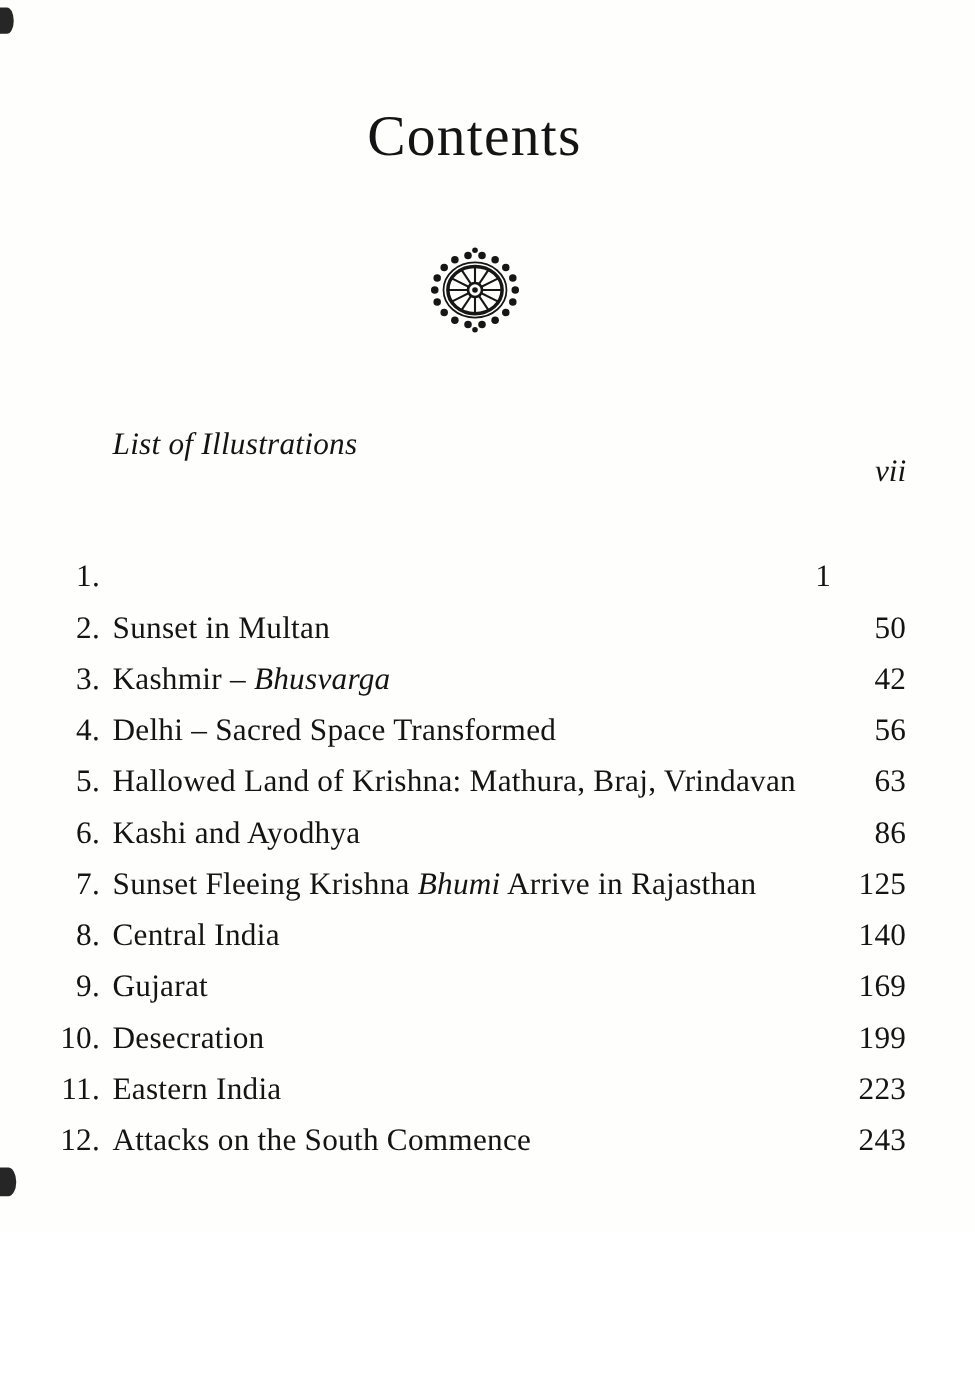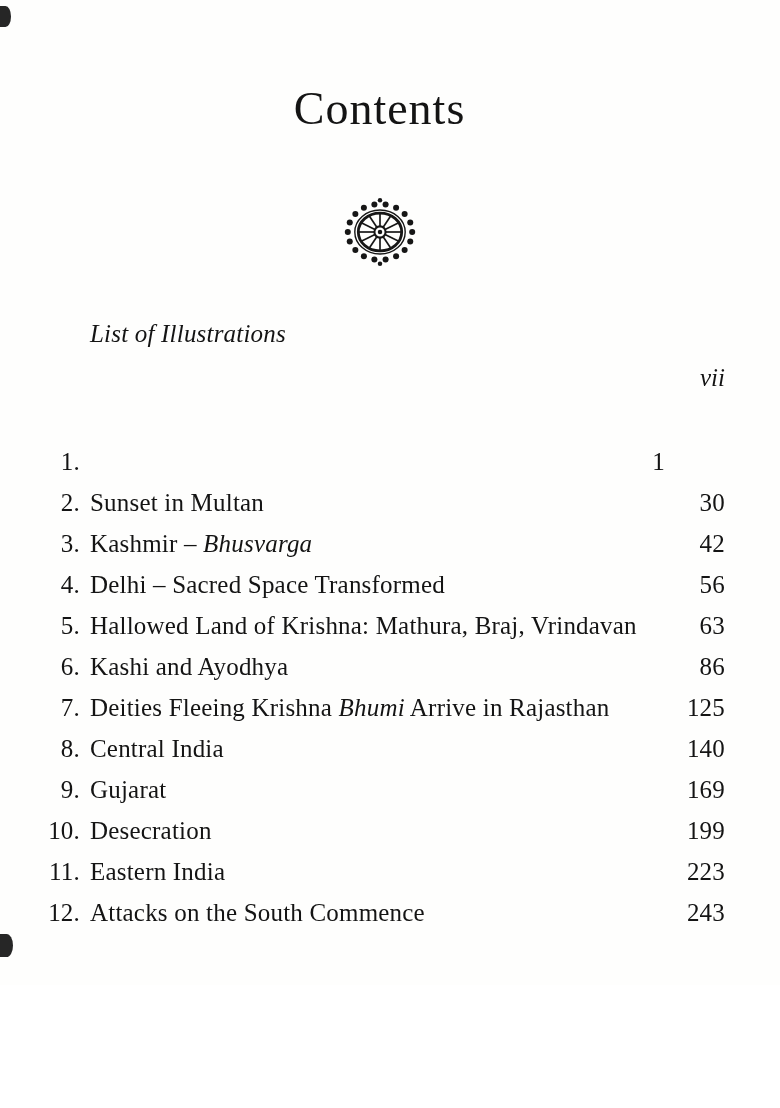--- a/index.html
+++ b/index.html
@@ -42,21 +42,21 @@
     display: flex;
     align-items: center;
     justify-content: center;
   }
   .ornament svg { width: 84px; height: 72px; display: block; }
 
   .front-matter {
     margin-top: 50px;
     display: flex;
     justify-content: space-between;
-    align-items: flex-start;
+    align-items: center;
     font-size: 25px;
     line-height: 31px;
   }
   .front-matter .fm-label {
     margin-left: 56px;
     font-style: italic;
     letter-spacing: 0.2px;
   }
   .front-matter .fm-page {
     font-style: italic;
@@ -144,21 +144,21 @@
 
   <div class="toc">
   <div class="toc-row">
     <span class="toc-num">1.</span>
     <span class="toc-page">1</span>
   </div>
 
   <div class="toc-row">
     <span class="toc-num">2.</span>
     <span class="toc-title"><span>Sunset in Multan</span></span>
-    <span class="toc-page">30</span>
+    <span class="toc-page">50</span>
   </div>
 
   <div class="toc-row">
     <span class="toc-num">3.</span>
     <span class="toc-title"><span>Kashmir – </span><em>Bhusvarga</em></span>
     <span class="toc-page">42</span>
   </div>
 
   <div class="toc-row">
     <span class="toc-num">4.</span>
@@ -173,21 +173,21 @@
   </div>
 
   <div class="toc-row">
     <span class="toc-num">6.</span>
     <span class="toc-title"><span>Kashi and Ayodhya</span></span>
     <span class="toc-page">86</span>
   </div>
 
   <div class="toc-row">
     <span class="toc-num">7.</span>
-    <span class="toc-title"><span>Deities Fleeing Krishna </span><em>Bhumi</em><span> Arrive in Rajasthan</span></span>
+    <span class="toc-title"><span>Sunset Fleeing Krishna </span><em>Bhumi</em><span> Arrive in Rajasthan</span></span>
     <span class="toc-page">125</span>
   </div>
 
   <div class="toc-row">
     <span class="toc-num">8.</span>
     <span class="toc-title"><span>Central India</span></span>
     <span class="toc-page">140</span>
   </div>
 
   <div class="toc-row">

